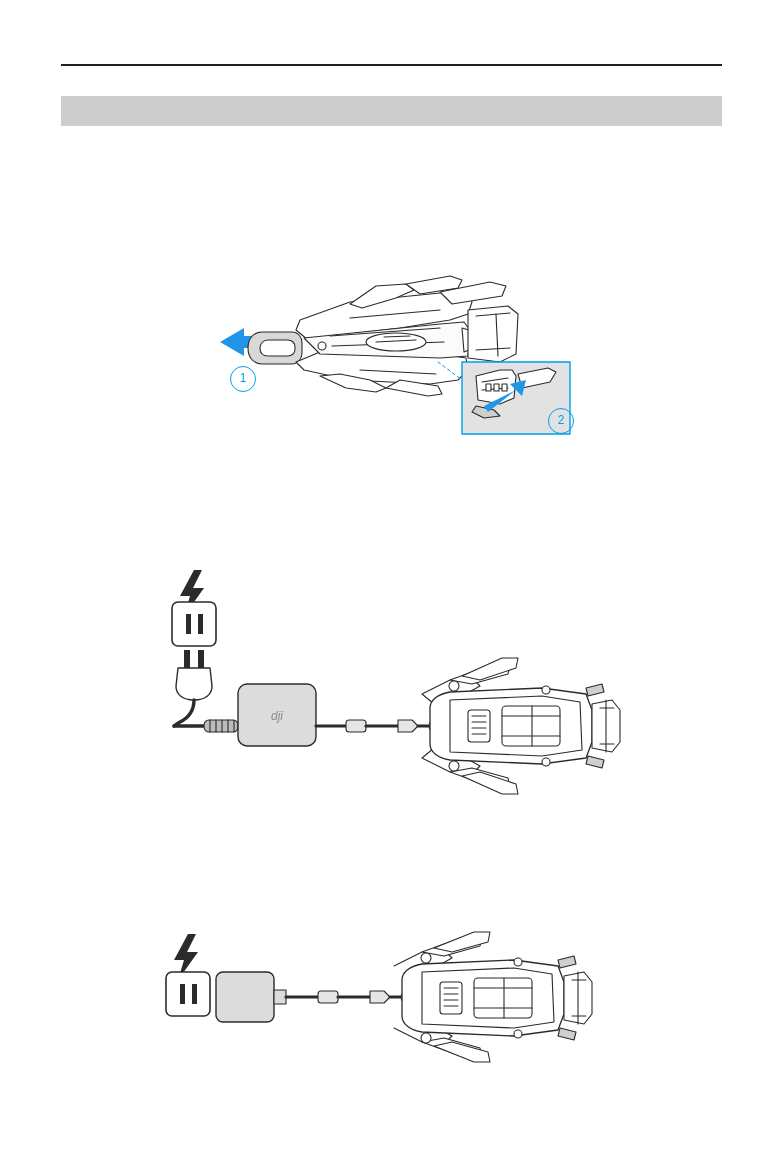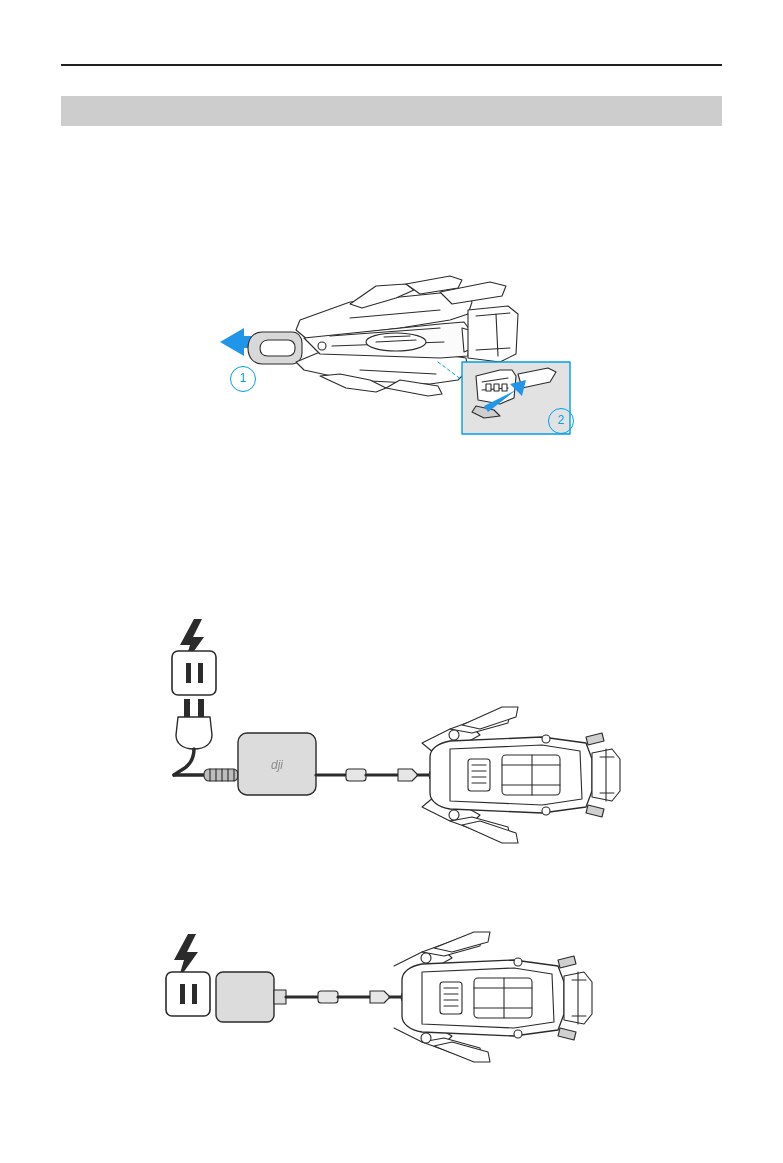--- a/index.html
+++ b/index.html
@@ -56,21 +56,21 @@
   #figure-unfold {
     left: 200px;
     top: 258px;
     width: 400px;
     height: 200px;
   }
 
   
   #figure-charge-ac {
     left: 150px;
-    top: 609px;
+    top: 560px;
     width: 500px;
     height: 230px;
   }
 
   
   #figure-charge-compact {
     left: 160px;
     top: 930px;
     width: 490px;
     height: 140px;

